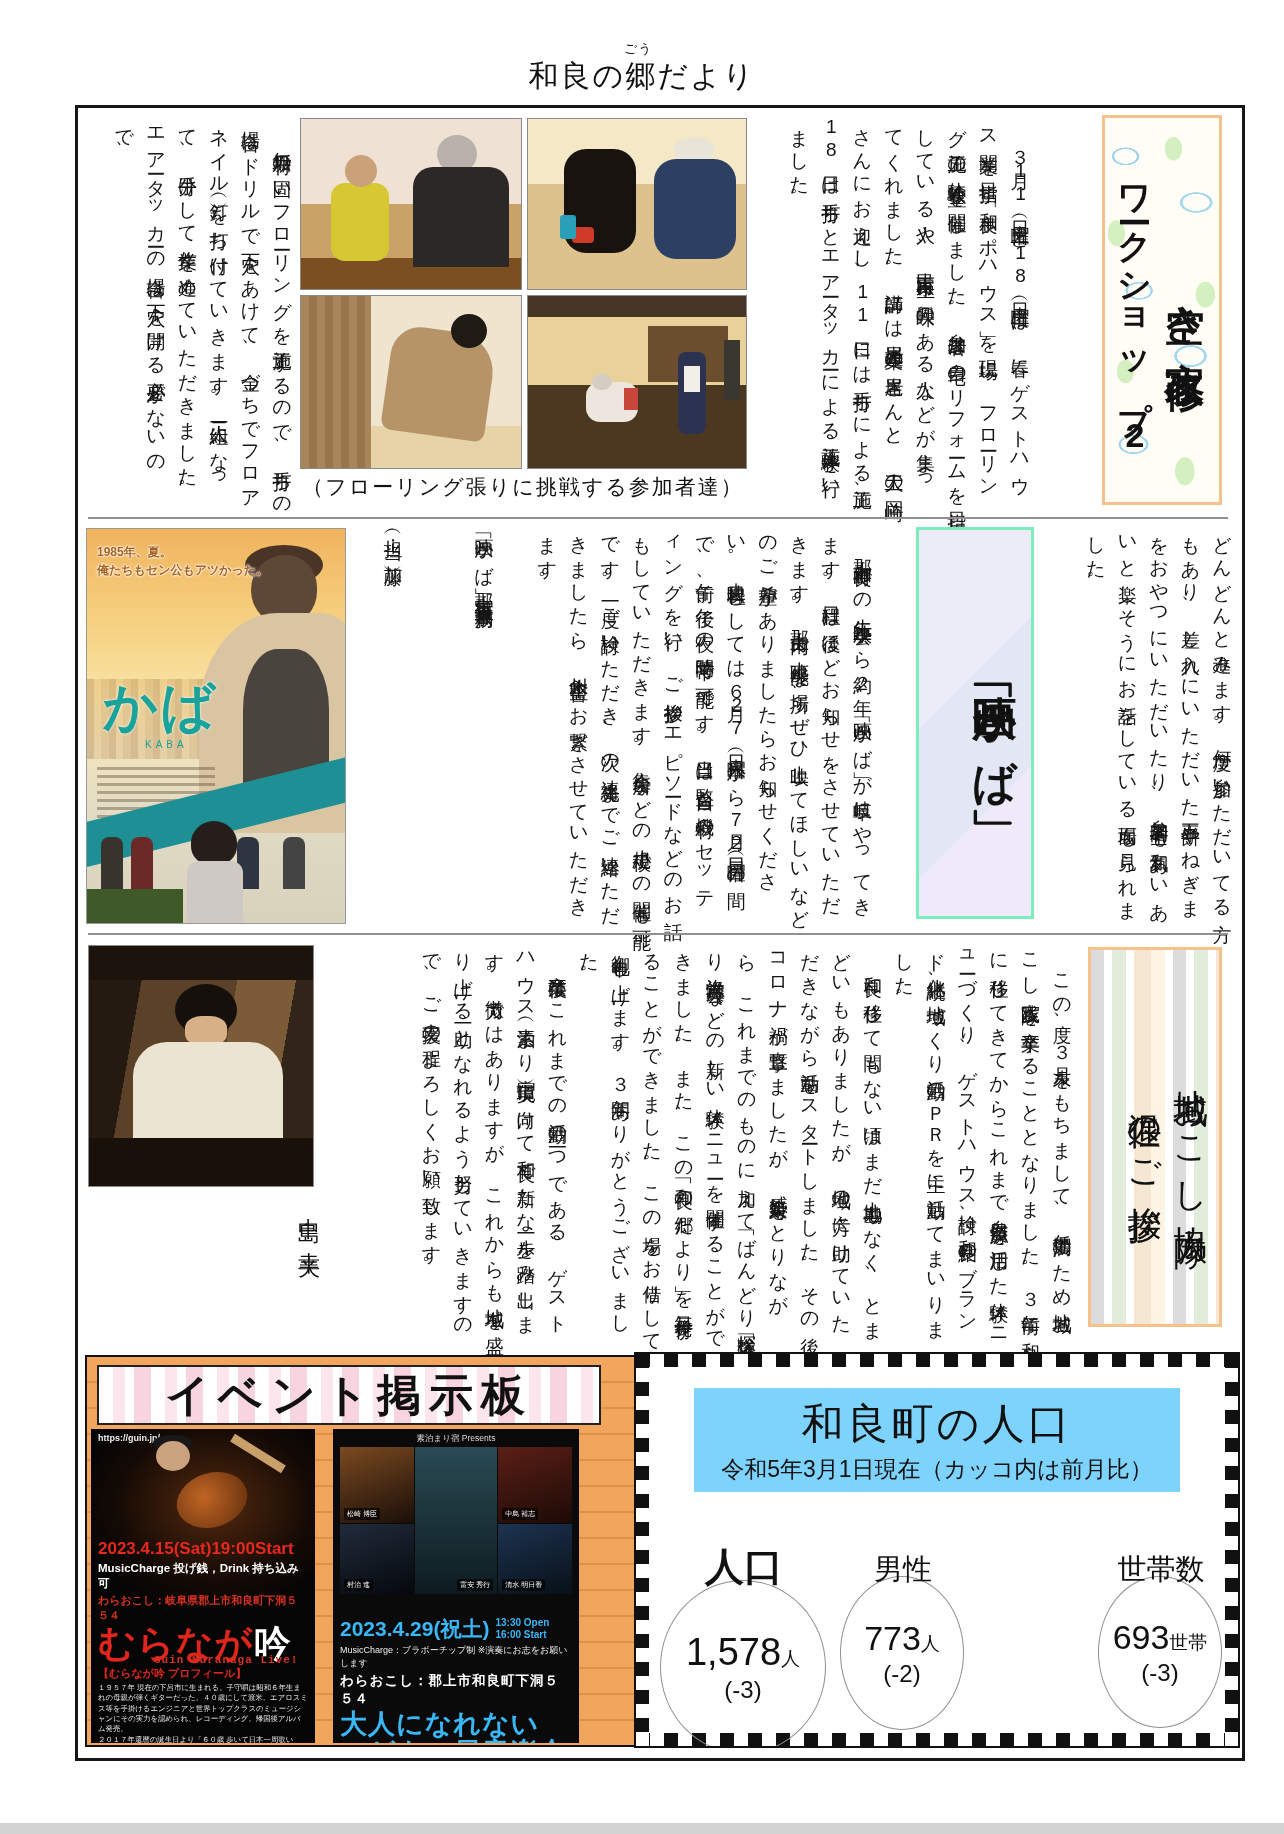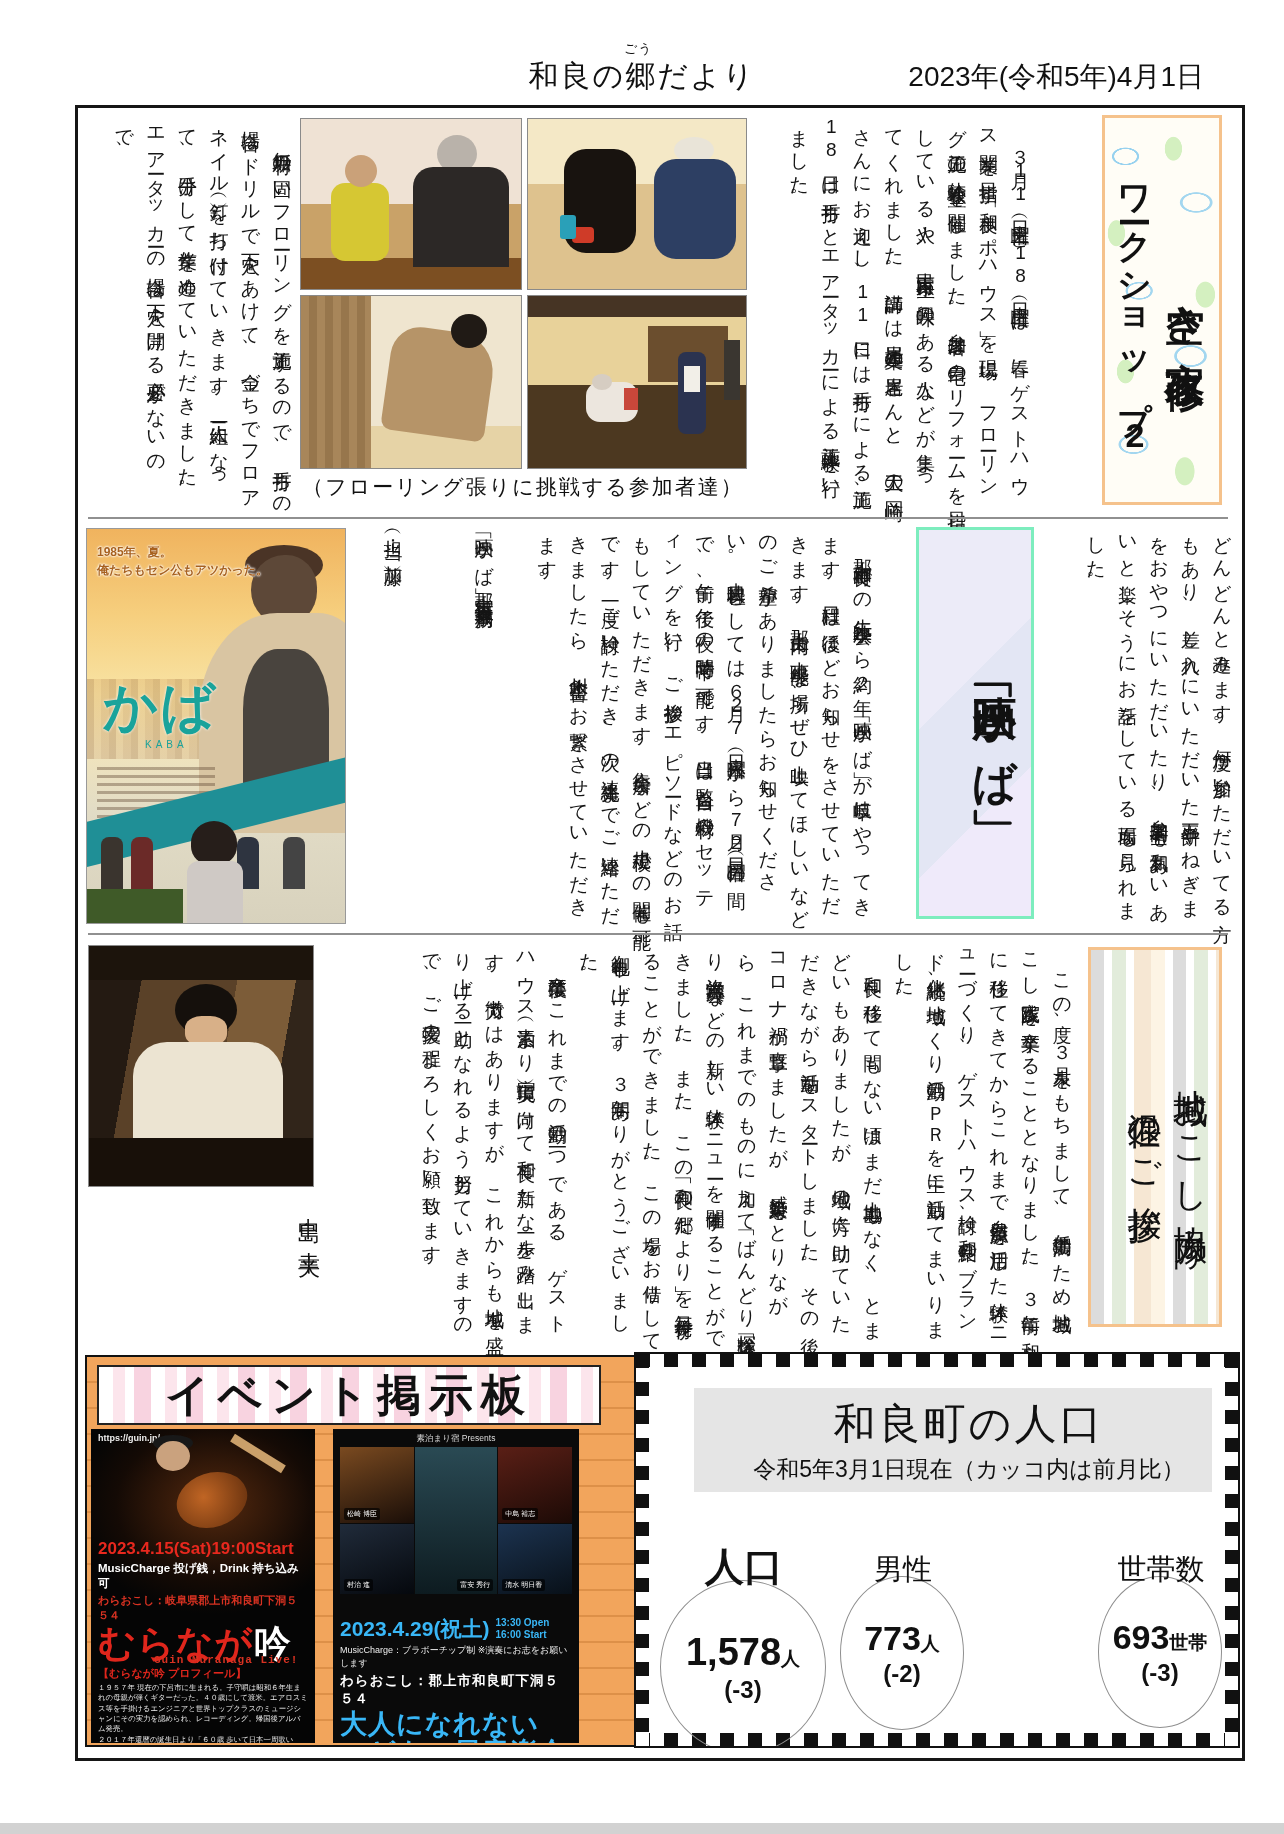--- a/index.html
+++ b/index.html
@@ -121,46 +121,45 @@
   .p-openstart{font-size:10px;font-weight:bold;color:#39b7f7;line-height:1.2;white-space:pre-line;}
   .p-charge-r{font-size:9px;color:#eee;margin-top:1px;}
   .p-venue-r{font-size:13.5px;font-weight:bold;color:#fff;margin-top:2px;letter-spacing:1px;}
   .p-title-r{font-size:27px;font-weight:bold;color:#39b7f7;line-height:1.04;letter-spacing:1px;margin-top:2px;white-space:pre-line;}
   
   .pop{position:absolute;left:634px;top:1352px;width:606px;height:396px;border:2px solid #111;box-sizing:border-box;background:#fff;overflow:hidden;}
   .pop .ck-t,.pop .ck-b{position:absolute;left:0;width:100%;height:13px;background:repeating-linear-gradient(90deg,#111 0 14px,#fff 14px 28px);}
   .pop .ck-t{top:0;} .pop .ck-b{bottom:0;}
   .pop .ck-l,.pop .ck-r{position:absolute;top:0;height:100%;width:13px;background:repeating-linear-gradient(180deg,#111 0 14px,#fff 14px 28px);}
   .pop .ck-l{left:0;} .pop .ck-r{right:0;}
-  .pop-header{position:absolute;left:58px;top:34px;width:486px;height:104px;background:#e5e5e5;
-              display:flex;flex-direction:column;align-items:center;justify-content:center;padding-left:32px;}
+  .pop-header{position:absolute;left:58px;top:34px;width:486px;height:104px;background:#7dd3fc;
+              display:flex;flex-direction:column;align-items:center;justify-content:center;}
   .pop-title{font-size:42px;letter-spacing:3px;}
   .pop-sub{font-size:23px;margin-top:2px;}
   .stat{position:absolute;text-align:center;}
   .stat .lbl{position:relative;z-index:2;font-size:29px;}
   .stat.s0 .lbl{font-size:39px;font-weight:bold;}
   .stat .oval{border:1.5px solid #8f8f8f;border-radius:50%;margin-top:-14px;
-              display:flex;flex-direction:column;align-items:center;justify-content:center;font-weight:bold;}
+              display:flex;flex-direction:column;align-items:center;justify-content:center;}
   .stat .val{font-size:38px;}
   .stat .unit{font-size:19px;}
   .stat .chg{font-size:24px;margin-top:2px;}
   .bottom-strip{position:absolute;left:0;top:1823px;width:1284px;height:11px;background:#d2d2d2;}
 </style>
 </head>
 <body>
 
 <div class="page">
 
   <div class="masthead">
     <span style="position:relative;display:inline-block;">
       <span>和良の郷だより</span>
       <span class="furigana">ごう</span>
     </span>
   </div>
-  <div class="issue-date">2023年(令和5年)4月1日</div>
 
   <div class="main-box"></div>
 
   <div class="vtitle-box ws-title">
     <div class="t1">空き家改修</div>
     <div class="t2">ワークショップ2</div>
   </div>
   <div class="vtext" style="left:748px;top:116px;width:288px;height:392px;">　３月11日（土曜日）と18日（土曜日）は、春にゲストハウス開業を目指す「和良ポポハウス」を現場に、フローリング施工の体験教室を開催しました。参加者は自宅のリフォームを目指している人や、古民家再生に興味のある人などが集まってくれました。講師には岩尾建築の岩尾さんと、大工の岡崎さんにお迎えし、11日には手打ちによる施工、18日は手打ちとエアータッカーによる施工体験を行いました。</div>
   <div class="vtext" style="left:86px;top:116px;width:212px;height:392px;">　無垢材の固いフローリングを施工するので、手打ちの場合はドリルで下穴をあけて、金づちでフロアネイル（釘）を打ち付けていきます。二人一組になって、手分けして作業を進めていただきました。エアータッカーの場合は下穴を開ける必要がないので、</div>
 

